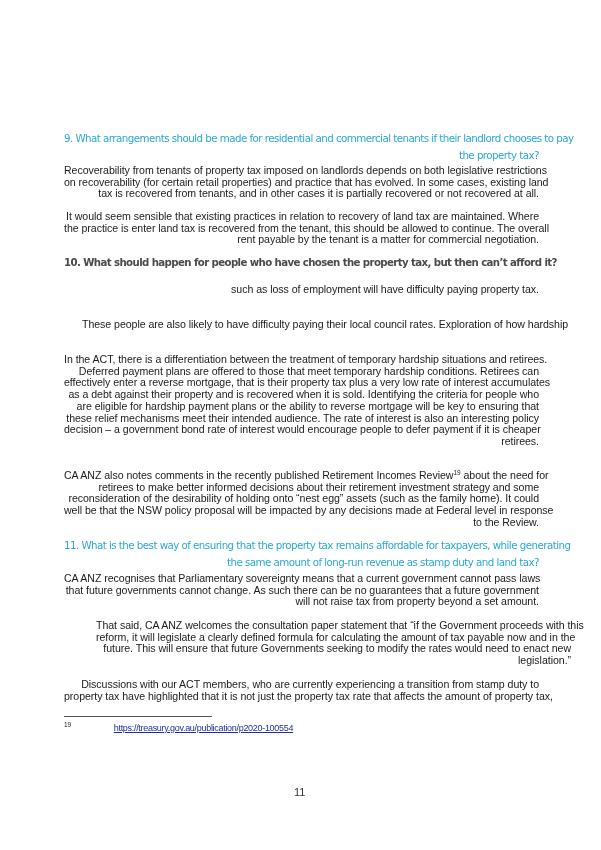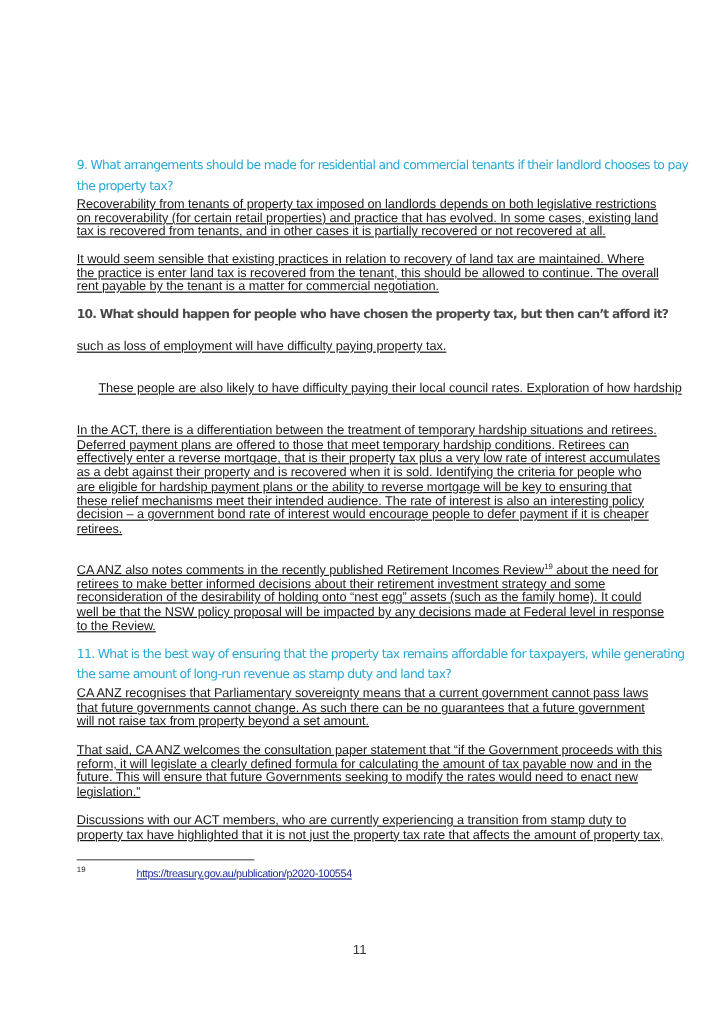--- a/index.html
+++ b/index.html
@@ -1,20 +1,20 @@
 <!DOCTYPE html>
 <html><head>
 <meta charset="utf-8">
 <style>
   html, body { margin:0; padding:0; background:#ffffff; }
   body { width:601px; height:850px; position:relative; overflow:hidden;
          font-family:"Liberation Sans", sans-serif; color:#1a1a1a; }
-  .page { position:absolute; left:0; top:0; width:500px; height:850px; background:#fff; }
+  .page { position:absolute; left:0; top:0; width:500px; height:850px; background:#fff;text-align:right; }
   .block { position:absolute; left:64px; width:475px; }
-  .line { display:block; white-space:nowrap; font-size:10.6px; line-height:11.7px; letter-spacing:-0.05px;text-decoration:underline; }
+  .line { display:block; white-space:nowrap; font-size:10.6px; line-height:11.7px; letter-spacing:-0.05px; }
   .h-blue { color:#29a8d6; font-family:"DejaVu Sans", sans-serif; font-size:10.3px; letter-spacing:-0.55px; line-height:17px; white-space:nowrap; display:block; }
   .h-grey { color:#4a4a4a; font-family:"DejaVu Sans", sans-serif; font-weight:bold; font-size:10.2px; letter-spacing:-0.6px; line-height:14px; white-space:nowrap; display:block; }
   sup { font-size:6.5px; line-height:0; vertical-align:4px; }
   .rule { position:absolute; left:64px; top:716px; width:148px; height:1px; background:#555; }
   .footnote { position:absolute; left:64px; top:723px; font-size:9px; font-family:"Liberation Sans", sans-serif; white-space:nowrap; }
   .footnote a { color:#1f2f9c; text-decoration:underline; font-stretch:condensed; letter-spacing:-0.3px;padding-left:40px; }
   .pagenum { position:absolute; left:294px; top:786px; font-size:11px; color:#333; }
 </style>
 </head>
 <body>
@@ -65,21 +65,21 @@
 
   <div class="block" style="top:537px;">
     <span class="h-blue">11. What is the best way of ensuring that the property tax remains affordable for taxpayers, while generating</span>
     <span class="h-blue">the same amount of long-run revenue as stamp duty and land tax?</span>
   </div>
   <div class="block" style="top:573px;">
     <span class="line">CA ANZ recognises that Parliamentary sovereignty means that a current government cannot pass laws</span>
     <span class="line">that future governments cannot change.  As such there can be no guarantees that a future government</span>
     <span class="line">will not raise tax from property beyond a set amount.</span>
   </div>
-  <div class="block" style="top:620px;">
+  <div class="block" style="top:620px;margin-left:32px;">
     <span class="line">That said, CA ANZ welcomes the consultation paper statement that “if the Government proceeds with this</span>
     <span class="line">reform, it will legislate a clearly defined formula for calculating the amount of tax payable now and in the</span>
     <span class="line">future.  This will ensure that future Governments seeking to modify the rates would need to enact new</span>
     <span class="line">legislation.”</span>
   </div>
   <div class="block" style="top:679px;">
     <span class="line">Discussions with our ACT members, who are currently experiencing a transition from stamp duty to</span>
     <span class="line">property tax have highlighted that it is not just the property tax rate that affects the amount of property tax,</span>
   </div>
 

